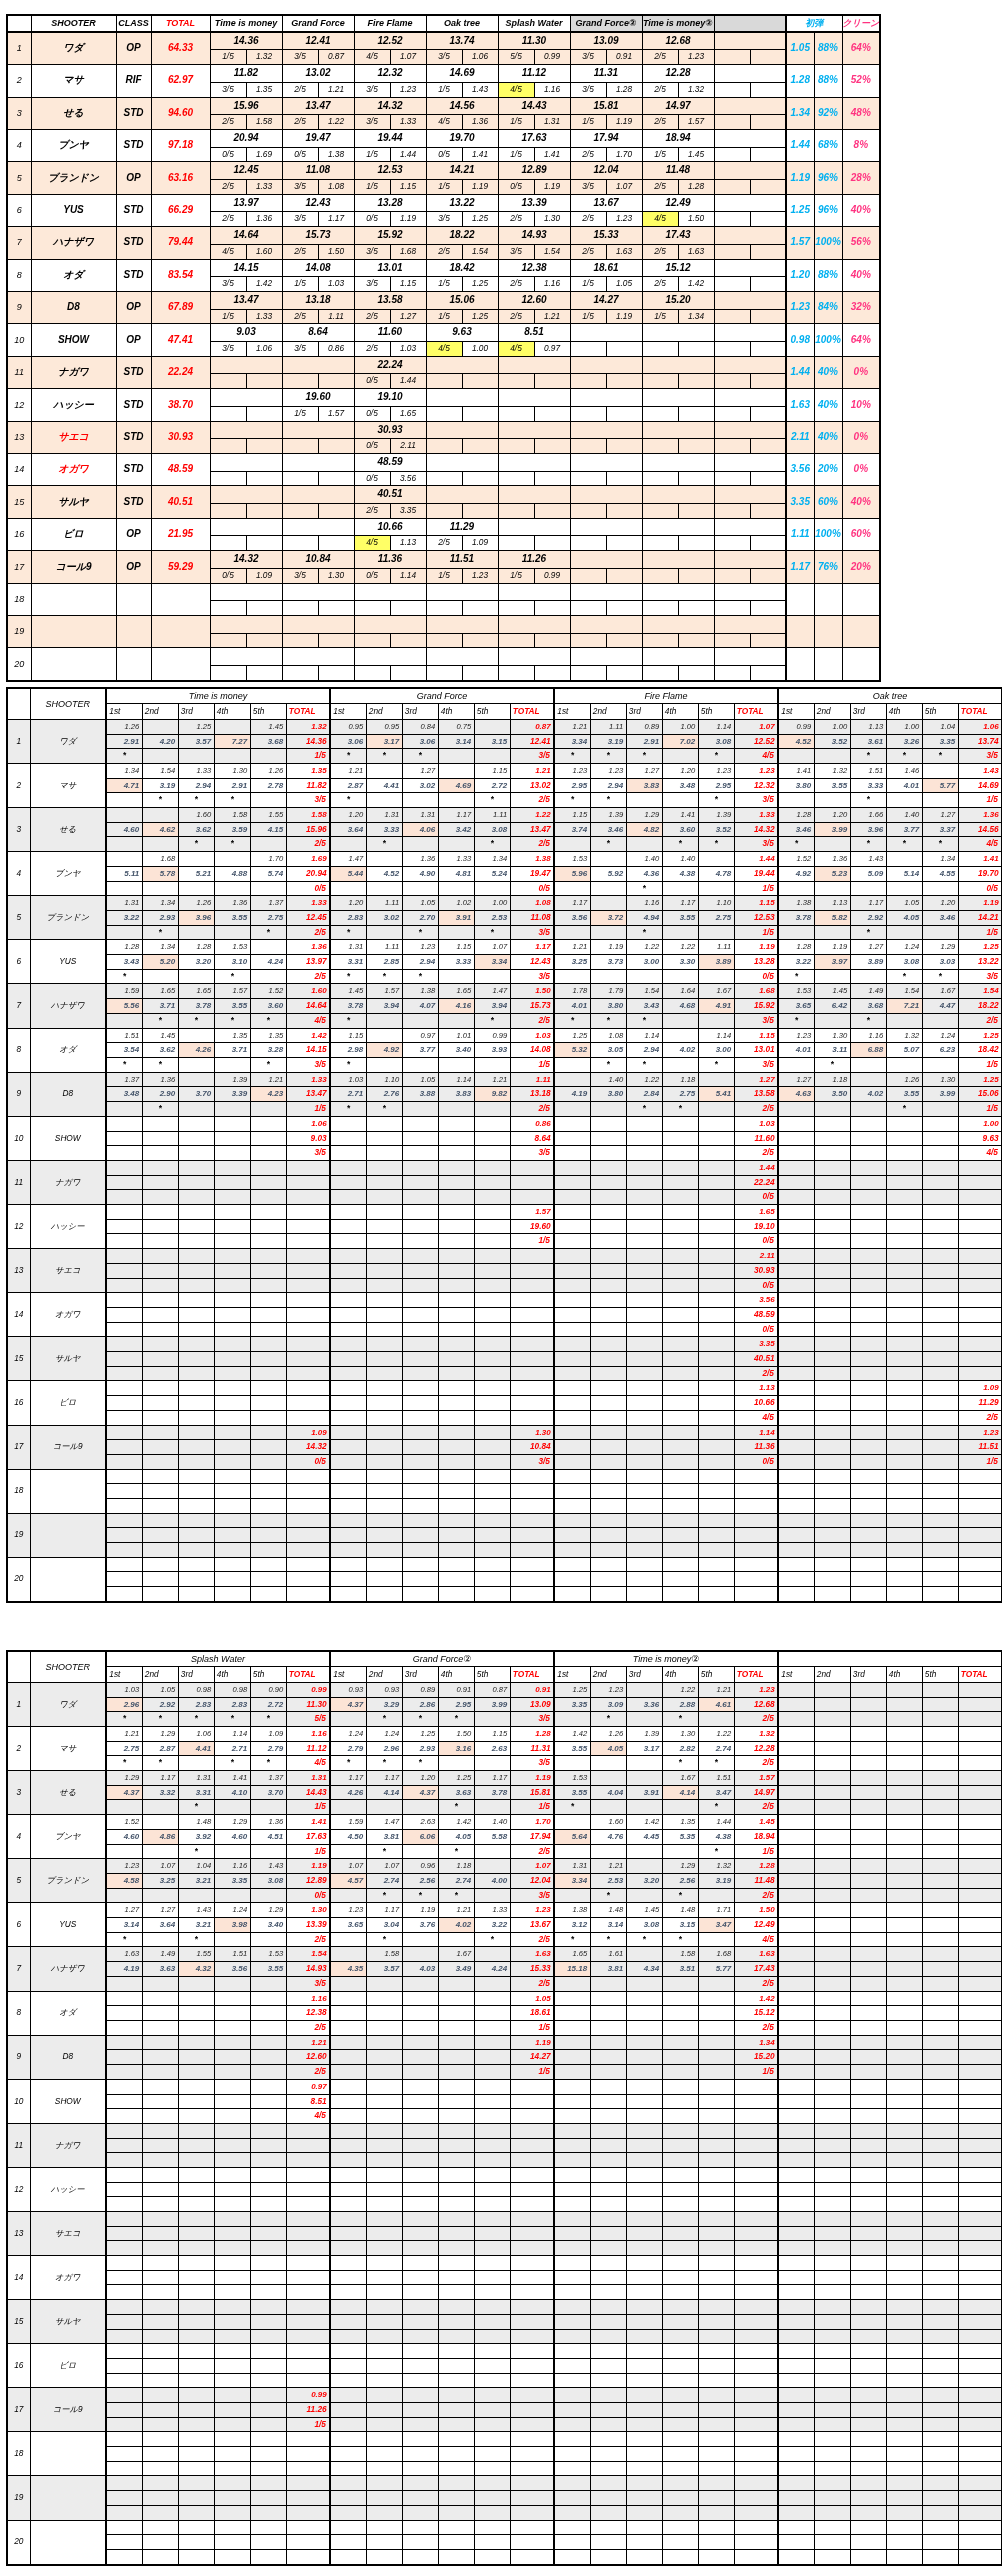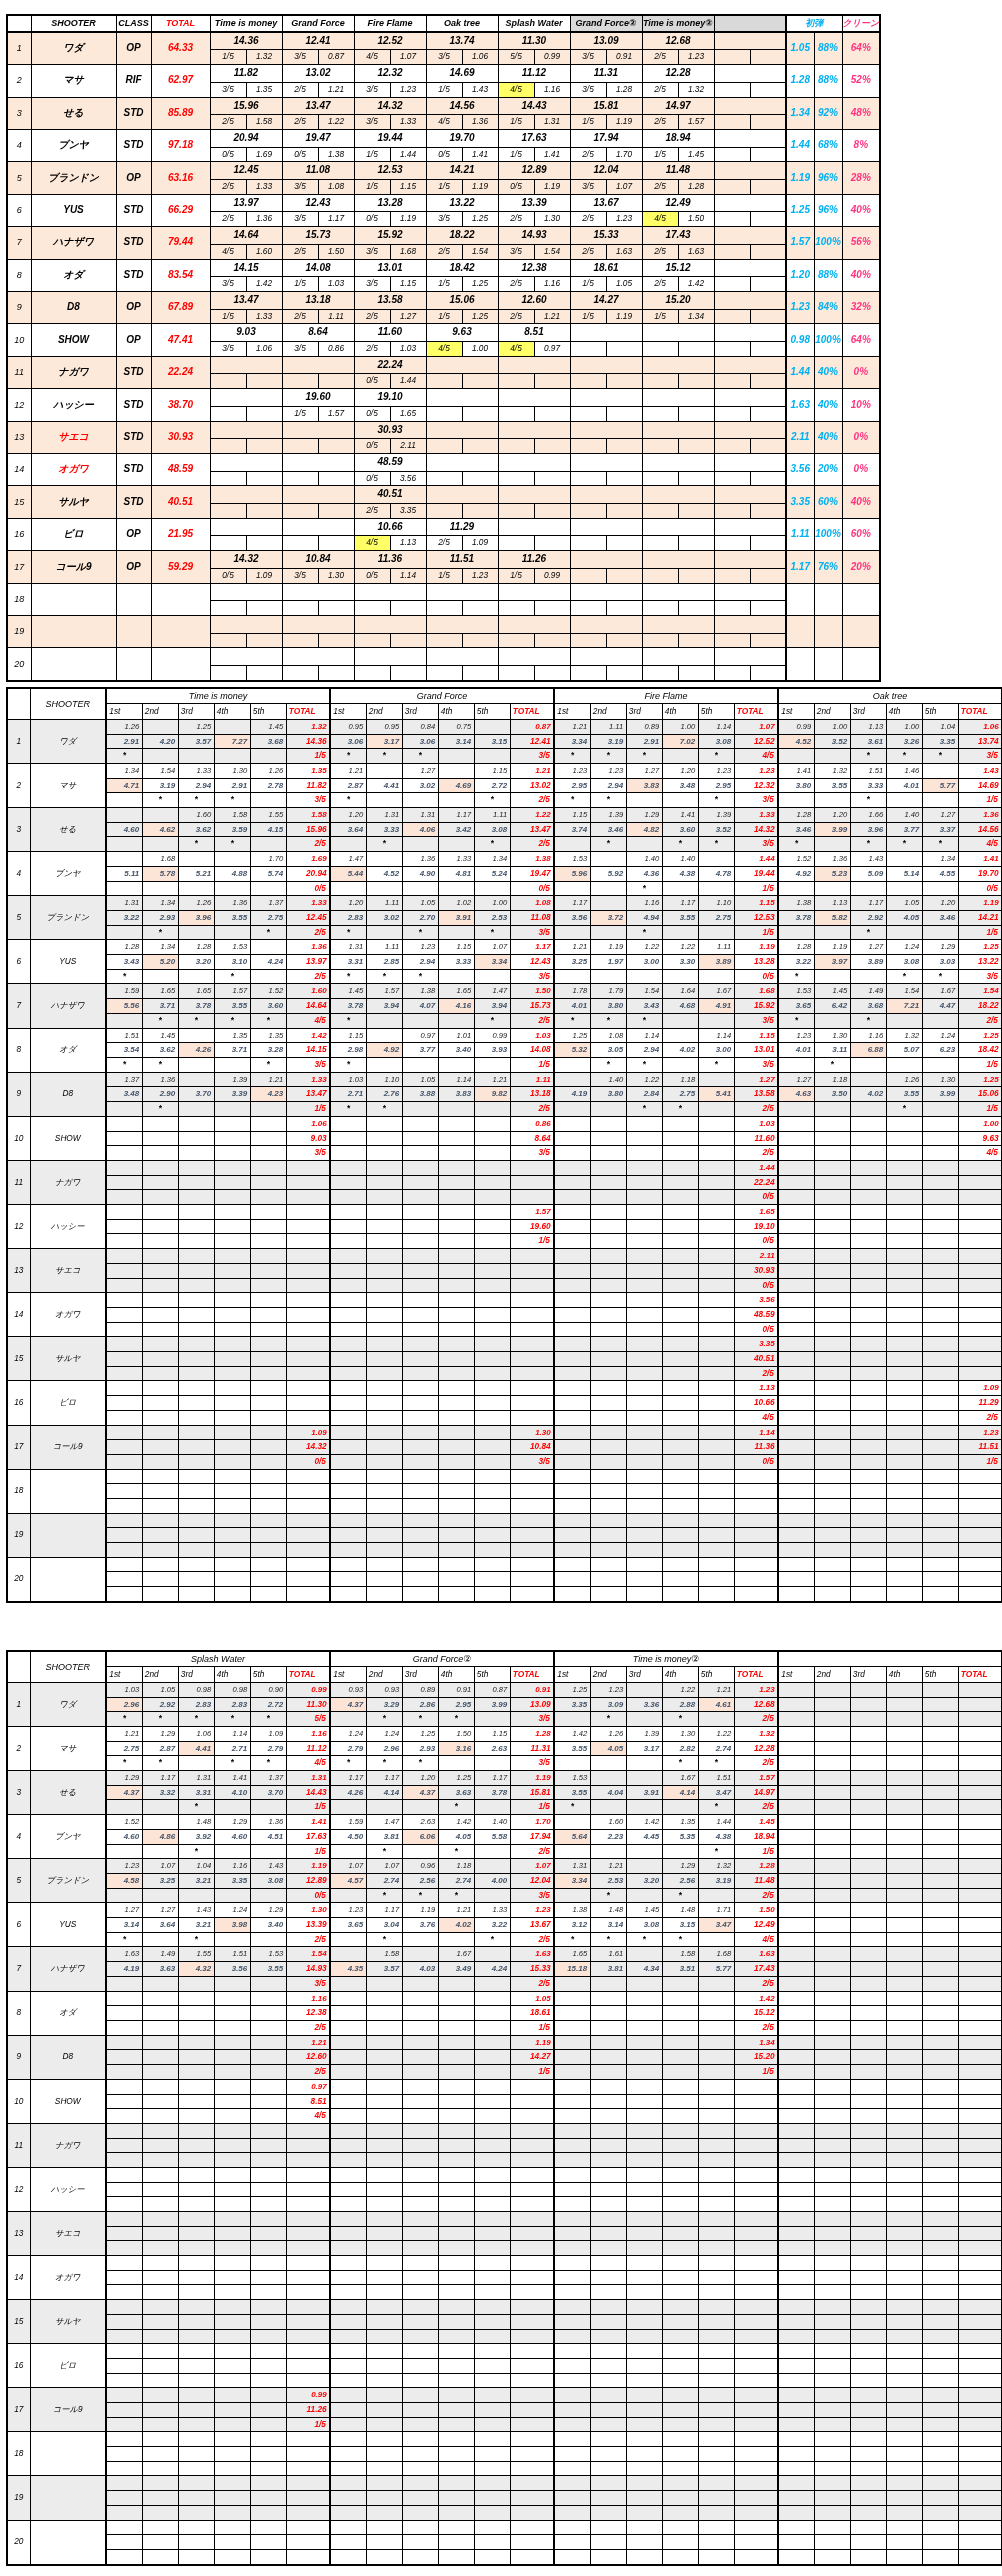--- a/index.html
+++ b/index.html
@@ -163,21 +163,21 @@
         <td class="fst">1.28</td>
         <td class="frac L2">2/5</td>
         <td class="fst">1.32</td>
         <td class="frac L2"></td>
         <td class="fst"></td>
       </tr>
       <tr class="ra cm">
         <td class="num" rowspan="2">3</td>
         <td class="name L2" rowspan="2">せる</td>
         <td class="cls L2" rowspan="2">STD</td>
-        <td class="tot L2" rowspan="2">85.89</td>
+        <td class="tot L2" rowspan="2">94.60</td>
         <td class="main L2" colspan="2">15.96</td>
         <td class="main L2" colspan="2">13.47</td>
         <td class="main L2" colspan="2">14.32</td>
         <td class="main L2" colspan="2">14.56</td>
         <td class="main L2" colspan="2">14.43</td>
         <td class="main L2" colspan="2">15.81</td>
         <td class="main L2" colspan="2">14.97</td>
         <td class="main L2" colspan="2"></td>
         <td class="sd L3" rowspan="2">1.34</td>
         <td class="sd" rowspan="2">92%</td>
@@ -1299,21 +1299,21 @@
         <td class="r">3.10</td>
         <td class="r">4.24</td>
         <td class="r rt L2">13.97</td>
         <td class="r L3">3.31</td>
         <td class="r">2.85</td>
         <td class="r">2.94</td>
         <td class="r">3.33</td>
         <td class="r hl">3.34</td>
         <td class="r rt L2">12.43</td>
         <td class="r L3">3.25</td>
-        <td class="r">1.97</td>
+        <td class="r">3.73</td>
         <td class="r">3.00</td>
         <td class="r">3.30</td>
         <td class="r hl">3.89</td>
         <td class="r rt L2">13.28</td>
         <td class="r L3">3.22</td>
         <td class="r hl">3.97</td>
         <td class="r">3.89</td>
         <td class="r">3.08</td>
         <td class="r">3.03</td>
         <td class="r rt L2">13.22</td>
@@ -2807,21 +2807,21 @@
         <td class="r">4.60</td>
         <td class="r">4.51</td>
         <td class="r rt L2">17.63</td>
         <td class="r L3">4.50</td>
         <td class="r">3.81</td>
         <td class="r hl">6.06</td>
         <td class="r">4.05</td>
         <td class="r">5.58</td>
         <td class="r rt L2">17.94</td>
         <td class="r L3 hl">5.64</td>
-        <td class="r">2.23</td>
+        <td class="r">4.76</td>
         <td class="r">4.45</td>
         <td class="r">5.35</td>
         <td class="r">4.38</td>
         <td class="r rt L2">18.94</td>
         <td class="r L3"></td>
         <td class="r"></td>
         <td class="r"></td>
         <td class="r"></td>
         <td class="r"></td>
         <td class="r rt L2"></td>

